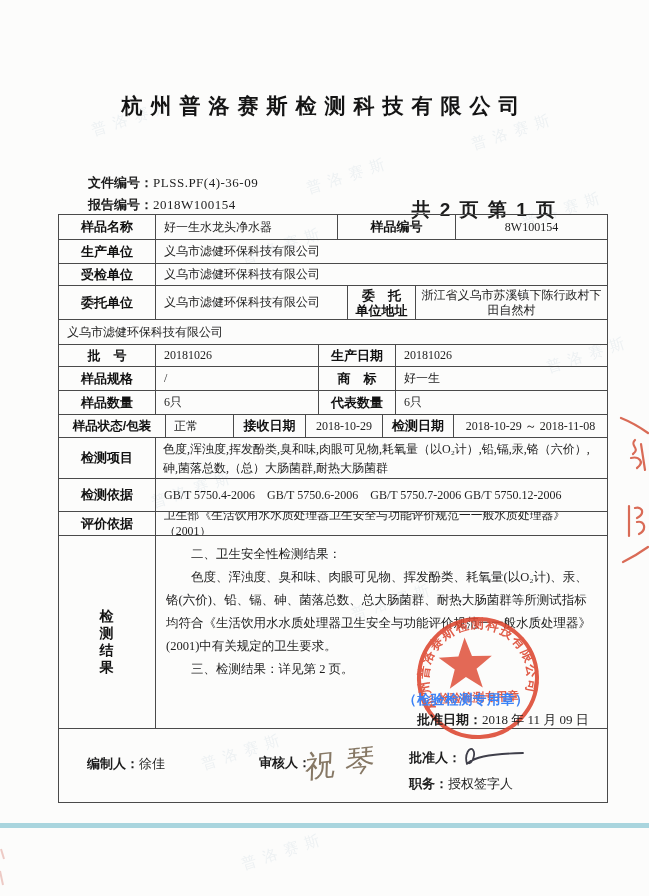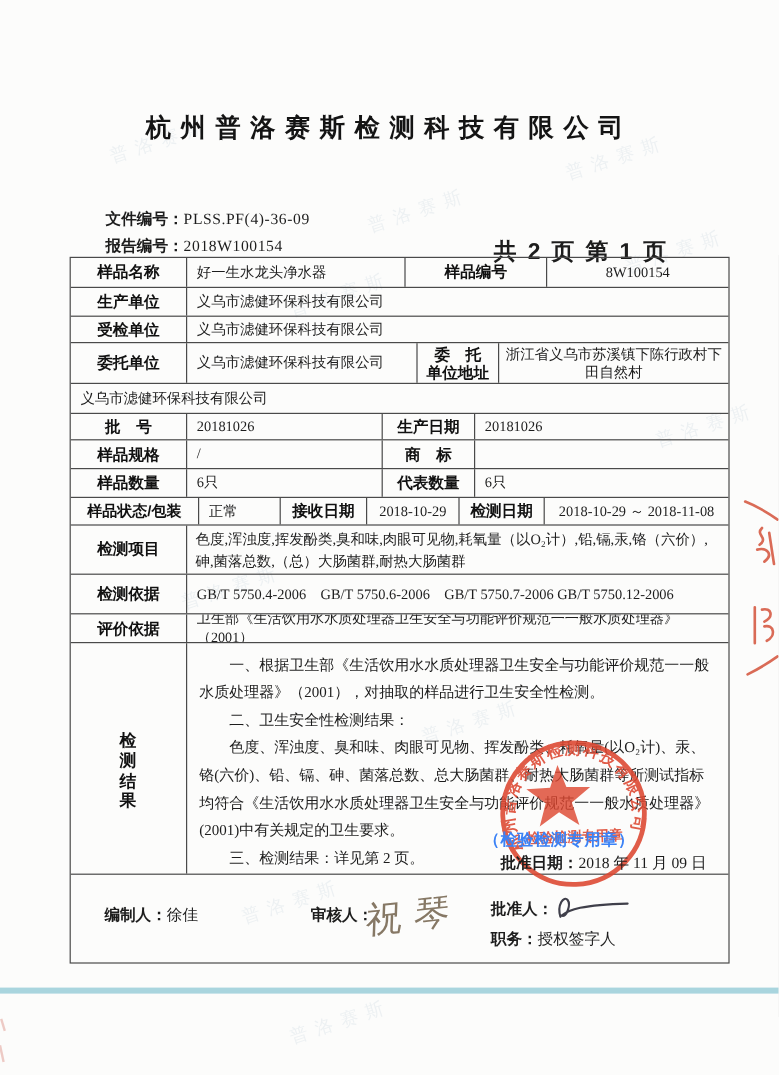--- a/index.html
+++ b/index.html
@@ -112,20 +112,21 @@
     <div class="row" style="height:22px">
       <div class="cell lb" style="width:97px">批　号</div>
       <div class="cell vl" style="width:163px">20181026</div>
       <div class="cell lb" style="width:77px">生产日期</div>
       <div class="cell vl last" style="width:211px">20181026</div>
     </div>
     <div class="row" style="height:24px">
       <div class="cell lb" style="width:97px">样品规格</div>
       <div class="cell vl" style="width:163px">/</div>
       <div class="cell lb" style="width:77px">商　标</div>
+      <div class="cell vl last" style="width:211px">好一生</div>
     </div>
     <div class="row" style="height:24px">
       <div class="cell lb" style="width:97px">样品数量</div>
       <div class="cell vl" style="width:163px">6只</div>
       <div class="cell lb" style="width:77px">代表数量</div>
       <div class="cell vl last" style="width:211px">6只</div>
     </div>
     <div class="row" style="height:23px">
       <div class="cell lb" style="width:107px;font-size:12.5px">样品状态/包装</div>
       <div class="cell vl" style="width:68px">正常</div>
@@ -142,21 +143,20 @@
       <div class="cell lb" style="width:97px">检测依据</div>
       <div class="cell vl last" style="width:451px">GB/T 5750.4-2006　GB/T 5750.6-2006　GB/T 5750.7-2006 GB/T 5750.12-2006</div>
     </div>
     <div class="row" style="height:24px">
       <div class="cell lb" style="width:97px">评价依据</div>
       <div class="cell vl last" style="width:451px;font-size:11.8px">卫生部《生活饮用水水质处理器卫生安全与功能评价规范一一般水质处理器》（2001）</div>
     </div>
     <div class="row" style="height:193px">
       <div class="cell lb vert" style="width:97px">检测结果</div>
       <div class="cell result last" style="width:451px">
-        <p>一、根据卫生部《生活饮用水水质处理器卫生安全与功能评价规范一一般水质处理器》（2001），对抽取的样品进行卫生安全性检测。</p>
         <p>二、卫生安全性检测结果：</p>
         <p>色度、浑浊度、臭和味、肉眼可见物、挥发酚类、耗氧量(以O₂计)、汞、铬(六价)、铅、镉、砷、菌落总数、总大肠菌群、耐热大肠菌群等所测试指标均符合《生活饮用水水质处理器卫生安全与功能评价规范一一般水质处理器》(2001)中有关规定的卫生要求。</p>
         <p>三、检测结果：详见第 2 页。</p>
       </div>
     </div>
     <div class="row lastrow" style="height:73px">
       <div class="cell last sigrow" style="width:548px">
         <span class="sr" style="left:28px;top:25px">
           <span class="blb">编制人：</span><span class="bvl">徐佳</span>
         </span>

